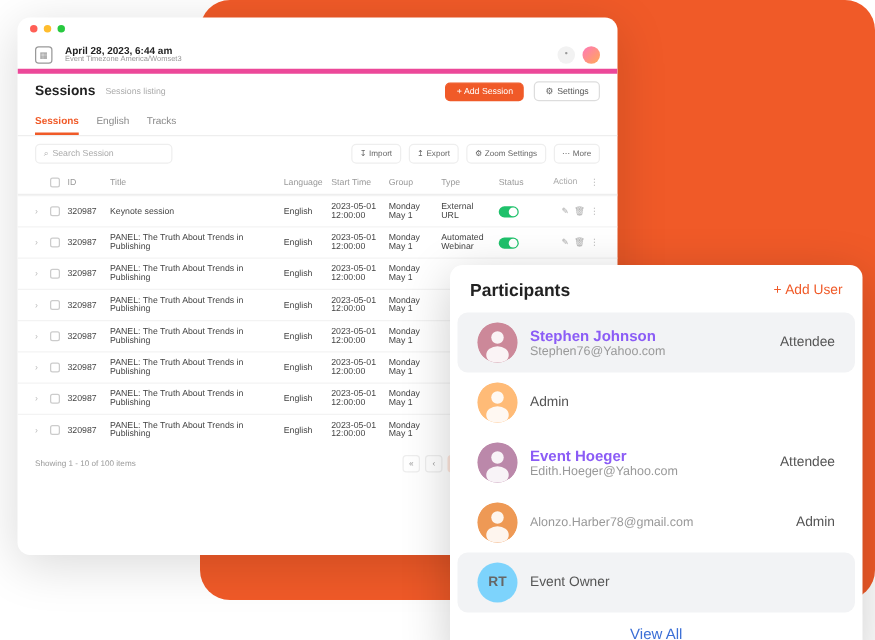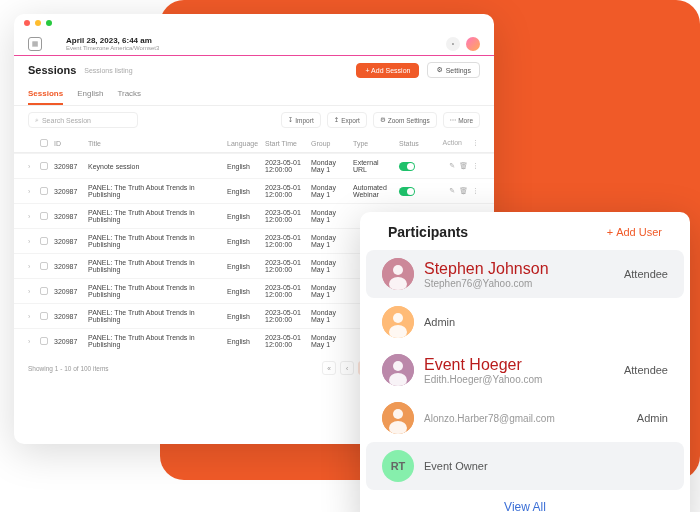--- a/index.html
+++ b/index.html
@@ -3,21 +3,21 @@
 <meta charset="utf-8">
 <style>
 *{box-sizing:border-box;margin:0;padding:0;font-family:-apple-system,BlinkMacSystemFont,"Segoe UI",sans-serif}
 body{background:#fff;width:700px;height:512px;overflow:hidden;position:relative}
 .bg-blob{position:absolute;background:#f05a28;border-radius:32px;z-index:0}
 .blob1{top:0;right:0;width:540px;height:480px;border-radius:24px}
 .window{position:absolute;top:14px;left:14px;width:480px;height:430px;background:#fff;border-radius:10px;box-shadow:0 8px 40px rgba(0,0,0,.15);z-index:2;overflow:hidden;font-size:7px;color:#444}
 .titlebar{display:flex;align-items:center;padding:6px 10px;gap:5px}
 .dot{width:6px;height:6px;border-radius:50%}
 .dot.r{background:#ff5f56}.dot.y{background:#ffbd2e}.dot.g{background:#27c93f}
-.hdr{display:flex;align-items:center;padding:4px 14px;gap:24px;border-bottom:1px solid #ec4899}
+.hdr{display:flex;align-items:center;padding:4px 14px;gap:10px;border-bottom:4px solid #ec4899}
 .cal-ic{width:14px;height:14px;border:1px solid #999;border-radius:3px;display:flex;align-items:center;justify-content:center;font-size:7px;color:#999}
 .hdr-txt{display:flex;flex-direction:column;flex:1}
 .hdr-date{font-weight:600;font-size:8px;color:#222}
 .hdr-tz{color:#999;font-size:6px}
 .avs{display:flex;gap:6px;align-items:center}
 .av{width:14px;height:14px;border-radius:50%;background:#ddd;display:flex;align-items:center;justify-content:center;font-size:7px}
 .av.bell{background:#f2f2f2;color:#999}
 .av.user{background:linear-gradient(135deg,#f7b,#fa5)}
 .secrow{display:flex;align-items:center;padding:6px 14px;gap:8px}
 .sec-title{font-weight:700;font-size:11px;color:#222}
@@ -45,30 +45,30 @@
 .c-type{width:42px}
 .c-status{width:30px}
 .c-act{width:46px;display:flex;gap:4px;justify-content:flex-end;color:#aaa}
 .toggle{width:16px;height:9px;border-radius:9px;background:#1fc16b;position:relative}
 .toggle:after{content:"";position:absolute;width:7px;height:7px;background:#fff;border-radius:50%;top:1px;right:1px}
 .pager{display:flex;align-items:center;justify-content:space-between;padding:8px 14px;font-size:6.5px;color:#999}
 .pgctrl{display:flex;gap:4px;align-items:center}
 .pgbtn{width:14px;height:14px;border:1px solid #eee;border-radius:3px;display:flex;align-items:center;justify-content:center;cursor:pointer}
 .pgbtn.active{background:#fde5db;color:#f05a28;border-color:#fde5db}
 .panel{position:absolute;top:212px;left:360px;width:330px;background:#fff;border-radius:10px;box-shadow:0 10px 40px rgba(0,0,0,.2);z-index:5;padding:12px 0}
-.panel-hdr{display:flex;justify-content:space-between;align-items:center;padding:0 28px 10px}
+.panel-hdr{display:flex;justify-content:space-between;align-items:center;padding:0 16px 10px}
 .panel-title{font-size:14px;font-weight:600;color:#222}
 .add-user{color:#f05a28;font-size:11px;font-weight:500;display:flex;align-items:center;gap:3px;cursor:pointer}
 .plist{display:flex;flex-direction:column}
 .pitem{display:flex;align-items:center;gap:10px;padding:8px 16px;border-radius:8px;margin:0 6px}
 .pitem.hl{background:#f2f3f5}
 .pav{width:32px;height:32px;border-radius:50%;background:#ddd;flex-shrink:0;display:flex;align-items:center;justify-content:center;font-size:11px;font-weight:600;color:#666;overflow:hidden}
 .pav svg{width:100%;height:100%}
 .pinfo{flex:1;display:flex;flex-direction:column}
-.pname{font-size:16px;font-weight:400;color:#b91c1c}
+.pname{font-size:12px;font-weight:700;color:#8b5cf6}
 .pemail{font-size:10px;color:#999}
 .prole{font-size:11px;color:#555}
 .view-all{text-align:center;padding:10px 0 2px;font-size:12px;color:#3b6fd6;cursor:pointer}
 </style>
 </head>
 <body>
 
 <div class="bg-blob blob1"></div>
 
 <div class="window">
@@ -343,18 +343,18 @@
             <circle cx="16" cy="12" r="5" fill="#fff" opacity=".9"></circle>
             <ellipse cx="16" cy="26" rx="9" ry="7" fill="#fff" opacity=".9"></ellipse>
           </svg>
         </div>
         <div class="pinfo">
           <span class="pemail">Alonzo.Harber78@gmail.com</span>
         </div>
         <span class="prole">Admin</span>
       </div>
       <div class="pitem hl">
-        <div class="pav" style="background:#86efac">RT</div>
+        <div class="pav" style="background:#7dd3fc">RT</div>
         <span class="prole">Event Owner</span>
       </div>
     </div>
   <div class="view-all">View All</div>
 </div>
 
 </body></html>

